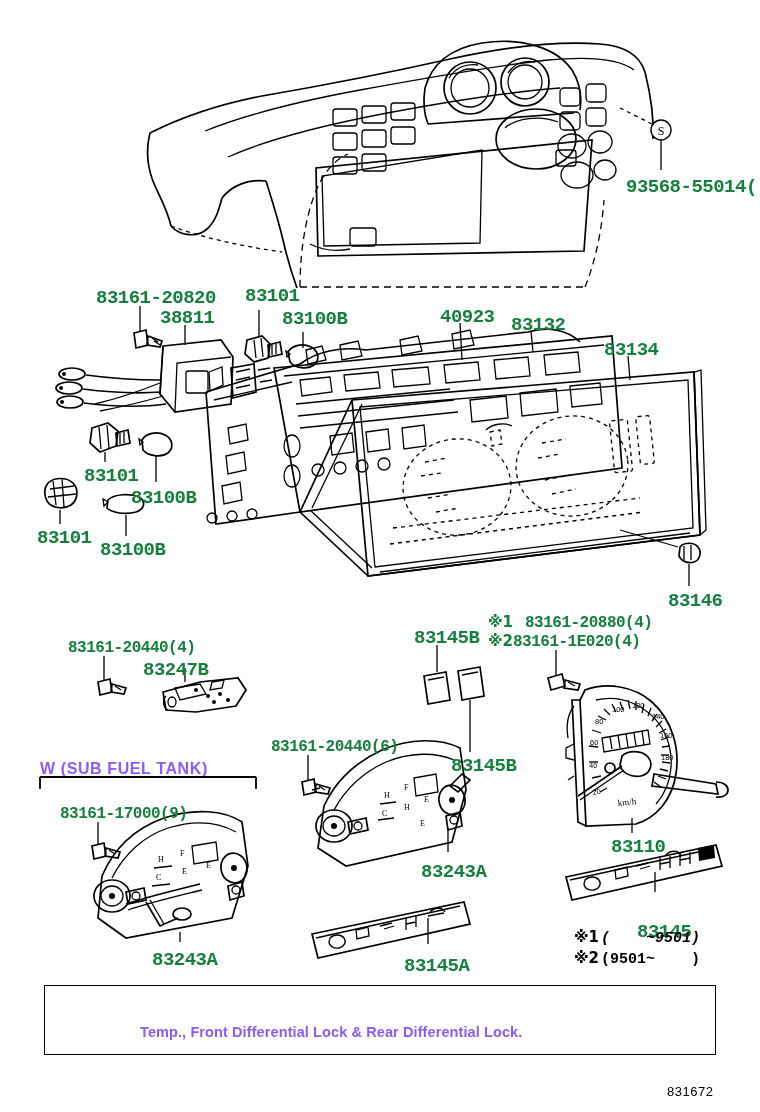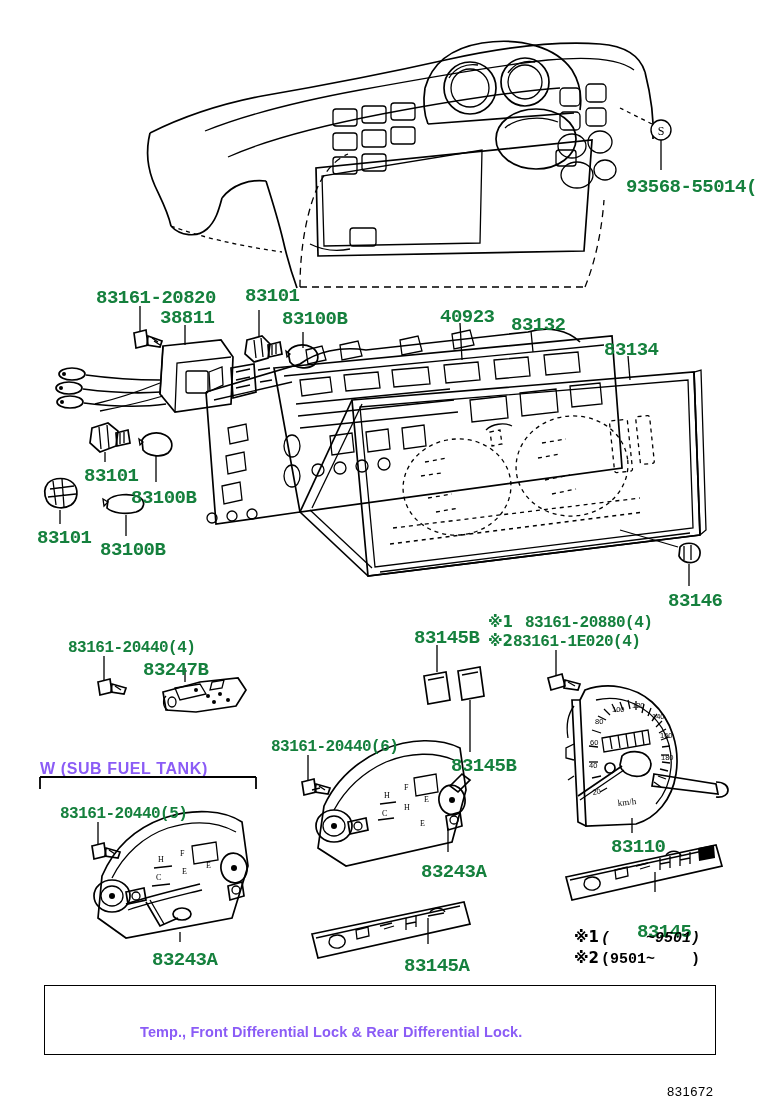--- a/index.html
+++ b/index.html
@@ -540,21 +540,21 @@
   <div class="lbl sm" style="left:513px; top:615px;margin-left:12px;">83161-20880(4)</div>
   <div class="lbl note-mark" style="left:488px; top:634px;">※2</div>
   <div class="lbl sm" style="left:513px; top:634px;">83161-1E020(4)</div>
 
   <div class="lbl sm" style="left:68px; top:640px;">83161-20440(4)</div>
   <div class="lbl" style="left:143px; top:661px;">83247B</div>
 
   <div class="lbl sm" style="left:271px; top:739px;">83161-20440(6)</div>
   <div class="lbl" style="left:451px; top:757px;">83145B</div>
 
-  <div class="lbl sm" style="left:60px; top:806px;">83161-20440(5)</div>
+  <div class="lbl sm" style="left:60px; top:806px;">83161-17000(9)</div>
 
   <div class="lbl" style="left:611px; top:838px;">83110</div>
   <div class="lbl" style="left:637px; top:923px;">83145</div>
   <div class="lbl" style="left:421px; top:863px;">83243A</div>
   <div class="lbl" style="left:152px; top:951px;">83243A</div>
   <div class="lbl" style="left:404px; top:957px;">83145A</div>
 
   <div class="note-text" style="left:40px; top:757px; font-size:16px; letter-spacing:0.6px;">W (SUB FUEL TANK)</div>
   <svg class="bracket" style="left:38px; top:775px; width:220px; height:16px;" viewBox="0 0 220 16">
     <path d="M2 2 L2 14 M2 2 L218 2 M218 2 L218 14" stroke="#000" stroke-width="1.8" fill="none"></path>

